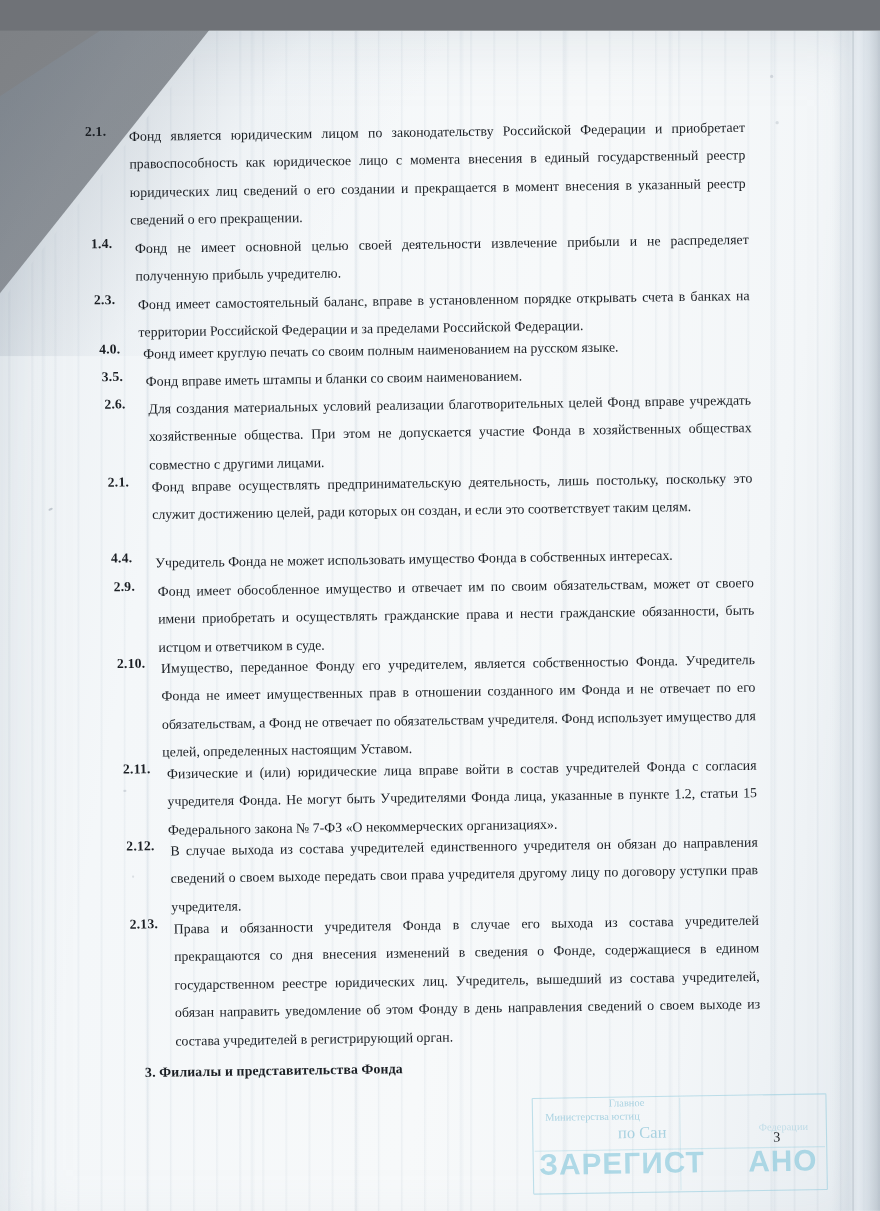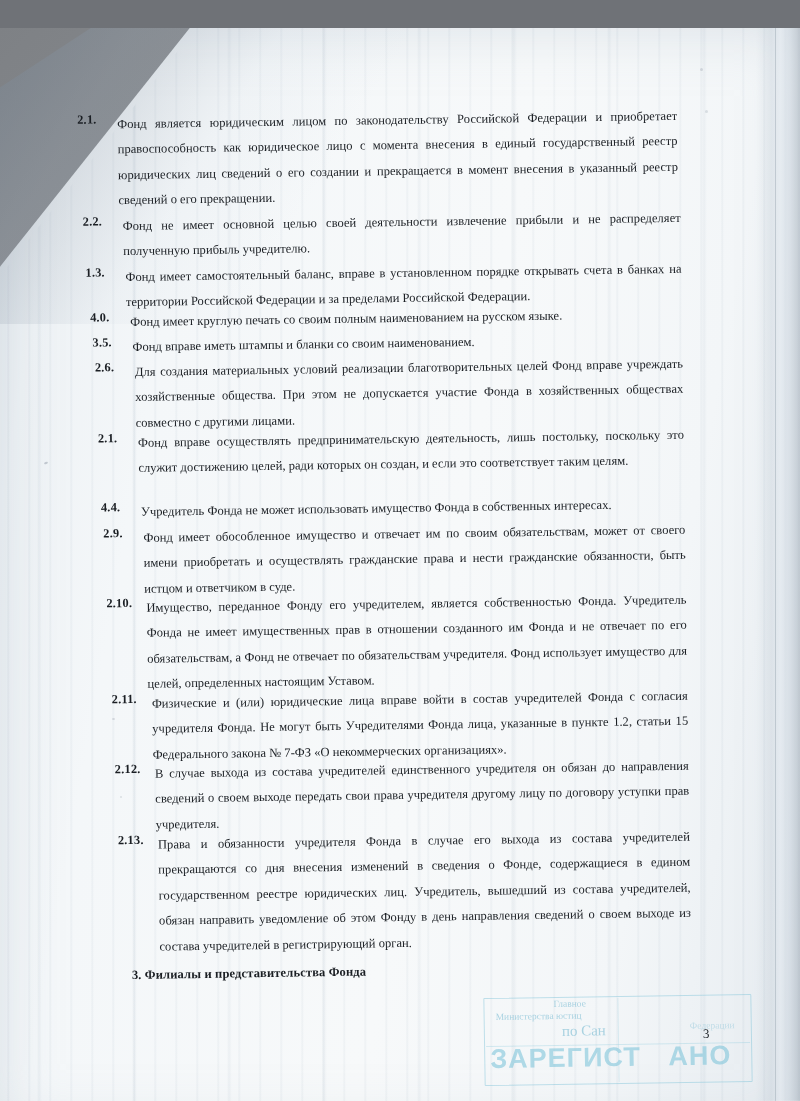--- a/index.html
+++ b/index.html
@@ -225,21 +225,21 @@
     position: absolute;
     top: 46px;
     font-family: "Liberation Sans", sans-serif;
     font-size: 27px;
     font-weight: bold;
     letter-spacing: 1px;
     color: #7ec4da;
     opacity: 0.95;
   }
   .stamp-big-left  { left: 6px; }
-  .stamp-big-right { left: 184px; text-align: center; }
+  .stamp-big-right { left: 196px; text-align: center; }
   .stamp-col-divider {
     position: absolute;
     left: 134px; top: 2px;
     width: 1.2px; height: 84px;
     background: #8dcadd;
     opacity: 0.4;
   }
 
   .page-number {
     position: absolute;
@@ -286,26 +286,26 @@
   <div class="bottom-edge"></div>
 
   <div class="doc-body">
 
     <div class="clause" id="c21">
       <span class="clause-num num-w-short">2.1.</span>
       <span class="clause-text">Фонд является юридическим лицом по законодательству Российской Федерации и приобретает правоспособность как юридическое лицо с момента внесения в единый государственный реестр юридических лиц сведений о его создании и прекращается в момент внесения в указанный реестр сведений о его прекращении.</span>
     </div>
 
     <div class="clause" id="c22">
-      <span class="clause-num num-w-short">2.2.</span>
+      <span class="clause-num num-w-short">1.4.</span>
       <span class="clause-text">Фонд не имеет основной целью своей деятельности извлечение прибыли и не распределяет полученную прибыль учредителю.</span>
     </div>
 
     <div class="clause" id="c23">
-      <span class="clause-num num-w-short">1.3.</span>
+      <span class="clause-num num-w-short">2.3.</span>
       <span class="clause-text">Фонд имеет самостоятельный баланс, вправе в установленном порядке открывать счета в банках на территории Российской Федерации и за пределами Российской Федерации.</span>
     </div>
 
     <div class="clause" id="c24">
       <span class="clause-num num-w-short">4.0.</span>
       <span class="clause-text">Фонд имеет круглую печать со своим полным наименованием на русском языке.</span>
     </div>
 
     <div class="clause" id="c25">
       <span class="clause-num num-w-short">3.5.</span>

